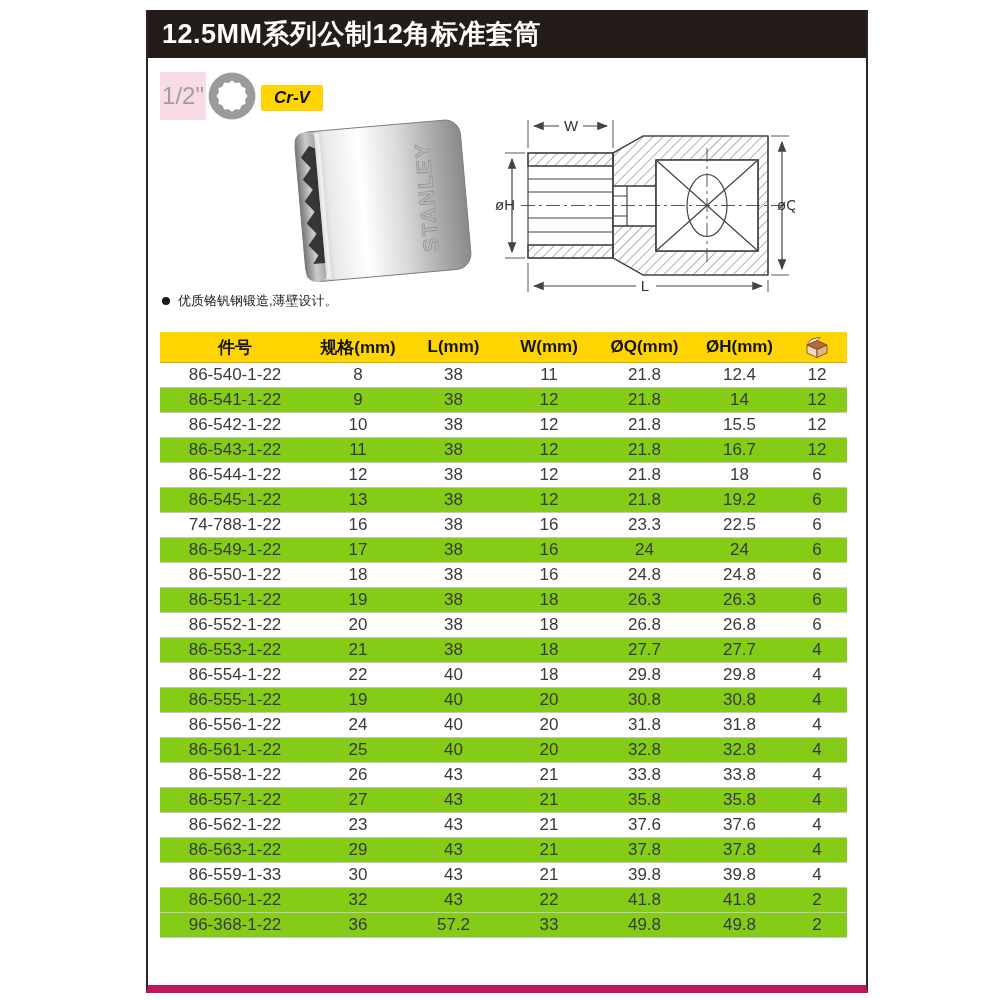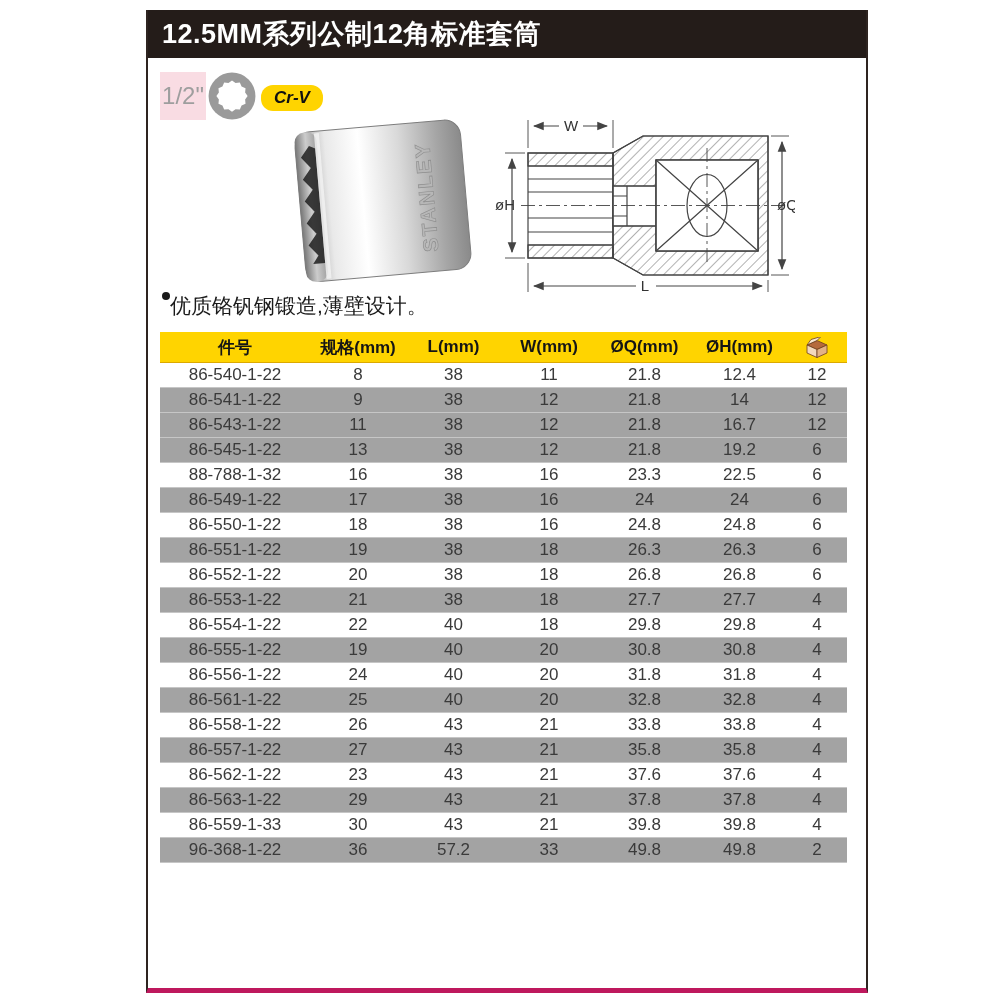--- a/index.html
+++ b/index.html
@@ -1,41 +1,41 @@
 <!DOCTYPE html>
 <html><head>
 <meta charset="utf-8">
 <style>
   html,body{margin:0;padding:0;background:#ffffff;width:1000px;height:1000px;
     font-family:"Liberation Sans","DejaVu Sans",sans-serif;-webkit-font-smoothing:antialiased;}
   .page{position:absolute;left:146px;top:10px;width:722px;height:983px;
-    border-left:2px solid #2e2420;border-right:2px solid #2e2420;border-bottom:5px solid #be185d;
+    border-left:2px solid #2e2420;border-right:2px solid #2e2420;border-bottom:8px solid #be185d;
     background:#ffffff;box-sizing:border-box;}
   .title-bar{height:48px;background:#241c19;color:#ffffff;display:flex;align-items:center;
     padding-left:14px;font-size:27px;font-weight:bold;letter-spacing:0.5px;}
   
   .badge-drive{position:absolute;left:12px;top:62px;width:46px;height:48px;background:#f9dce3;
     color:#9e9e9e;font-size:24px;display:flex;align-items:center;justify-content:center;}
   .badge-ring{position:absolute;left:59px;top:61px;width:50px;height:50px;}
   .badge-crv{position:absolute;left:113px;top:75px;background:#ffd400;color:#111111;
-    border-radius:12px;padding:3px 13px;font-size:17px;font-weight:bold;font-style:italic;}
+    border-radius:2px;padding:3px 13px;font-size:17px;font-weight:bold;font-style:italic;}
   
   .photo{position:absolute;left:128px;top:102px;width:208px;height:178px;}
   .diagram{position:absolute;left:345px;top:98px;width:302px;height:190px;}
   
-  .bullet-line{position:absolute;left:14px;top:282px;font-size:21px;color:#1a1a1a;
-    display:flex;gap:0;}
+  .bullet-line{position:absolute;left:14px;top:282px;font-size:13px;color:#1a1a1a;
+    display:flex;align-items:center;gap:8px;}
   .bullet-dot{width:8px;height:8px;border-radius:50%;background:#1a1a1a;display:inline-block;}
   
   .spec-table{position:absolute;left:12px;top:322px;width:687px;border-collapse:collapse;
     table-layout:fixed;font-size:17px;color:#3a3a3a;}
   .spec-table thead tr{background:#ffd400;height:30px;}
   .spec-table thead th{font-weight:600;color:#151515;font-size:17px;border-bottom:1px solid #dca900;padding:0;}
   .spec-table td{text-align:center;height:24px;padding:0;line-height:24px;white-space:nowrap;}
-  .spec-table tbody tr.alt{background:#a3a3a3;border-top:1px solid #c6c6c6;border-bottom:1px solid #c6c6c6;border-radius:11px;}
+  .spec-table tbody tr.alt{background:#84cc16;border-top:1px solid #c6c6c6;border-bottom:1px solid #c6c6c6;border-radius:11px;}
   .qty-icon-cell{display:flex;justify-content:center;align-items:center;height:30px;}
 </style>
 </head>
 <body>
 
 <div class="page">
 
   <div class="title-bar">12.5MM系列公制12角标准套筒</div>
 
   <div class="badge-drive">1/2"</div>
@@ -177,40 +177,58 @@
         </tr>
         <tr class="alt">
           <td>86-541-1-22</td>
           <td>9</td>
           <td>38</td>
           <td>12</td>
           <td>21.8</td>
           <td>14</td>
           <td>12</td>
         </tr>
+        <tr>
+          <td>86-542-1-22</td>
+          <td>10</td>
+          <td>38</td>
+          <td>12</td>
+          <td>21.8</td>
+          <td>15.5</td>
+          <td>12</td>
+        </tr>
         <tr class="alt">
           <td>86-543-1-22</td>
           <td>11</td>
           <td>38</td>
           <td>12</td>
           <td>21.8</td>
           <td>16.7</td>
           <td>12</td>
         </tr>
+        <tr>
+          <td>86-544-1-22</td>
+          <td>12</td>
+          <td>38</td>
+          <td>12</td>
+          <td>21.8</td>
+          <td>18</td>
+          <td>6</td>
+        </tr>
         <tr class="alt">
           <td>86-545-1-22</td>
           <td>13</td>
           <td>38</td>
           <td>12</td>
           <td>21.8</td>
           <td>19.2</td>
           <td>6</td>
         </tr>
         <tr>
-          <td>88-788-1-32</td>
+          <td>74-788-1-22</td>
           <td>16</td>
           <td>38</td>
           <td>16</td>
           <td>23.3</td>
           <td>22.5</td>
           <td>6</td>
         </tr>
         <tr class="alt">
           <td>86-549-1-22</td>
           <td>17</td>
@@ -329,20 +347,29 @@
           <td>4</td>
         </tr>
         <tr>
           <td>86-559-1-33</td>
           <td>30</td>
           <td>43</td>
           <td>21</td>
           <td>39.8</td>
           <td>39.8</td>
           <td>4</td>
+        </tr>
+        <tr class="alt">
+          <td>86-560-1-22</td>
+          <td>32</td>
+          <td>43</td>
+          <td>22</td>
+          <td>41.8</td>
+          <td>41.8</td>
+          <td>2</td>
         </tr>
         <tr class="alt">
           <td>96-368-1-22</td>
           <td>36</td>
           <td>57.2</td>
           <td>33</td>
           <td>49.8</td>
           <td>49.8</td>
           <td>2</td>
         </tr>

